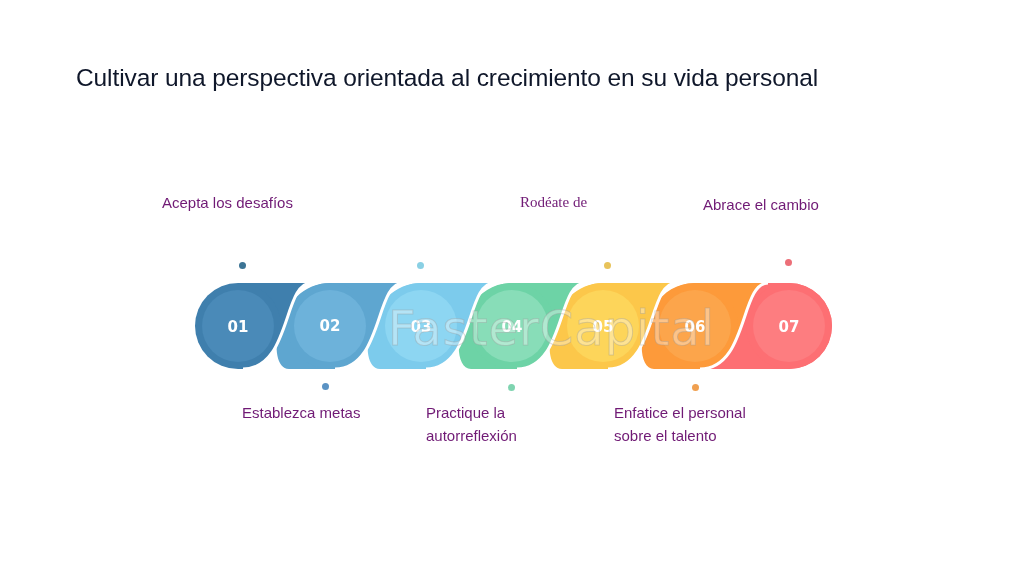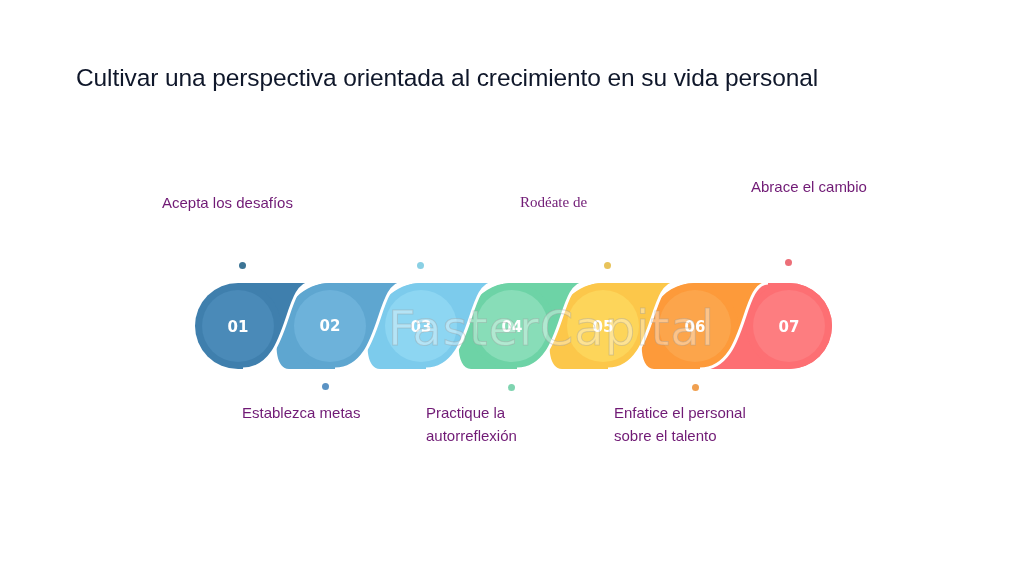--- a/index.html
+++ b/index.html
@@ -31,21 +31,21 @@
 <div class="title">Cultivar una perspectiva orientada al crecimiento en su vida personal</div>
 
 <div class="label" style="left:162px; top:191px;">
   <div>Acepta los desafíos</div>
 </div>
 <div class="label" style="left:336px; top:191px;">
 </div>
 <div class="label" style="left:520px; top:191px;font-family:Liberation Serif, serif;">
   <div>Rodéate de</div>
 </div>
-<div class="label" style="left:703px; top:175px;margin-left:48px;">
+<div class="label" style="left:703px; top:193px;">
   <div>Abrace el cambio</div>
 </div>
 
 <div class="label" style="left:242px; top:401px;text-align:center;">
   <div>Establezca metas</div>
 </div>
 <div class="label" style="left:426px; top:401px;">
   <div>Practique la</div>
   <div>autorreflexión</div>
 </div>

